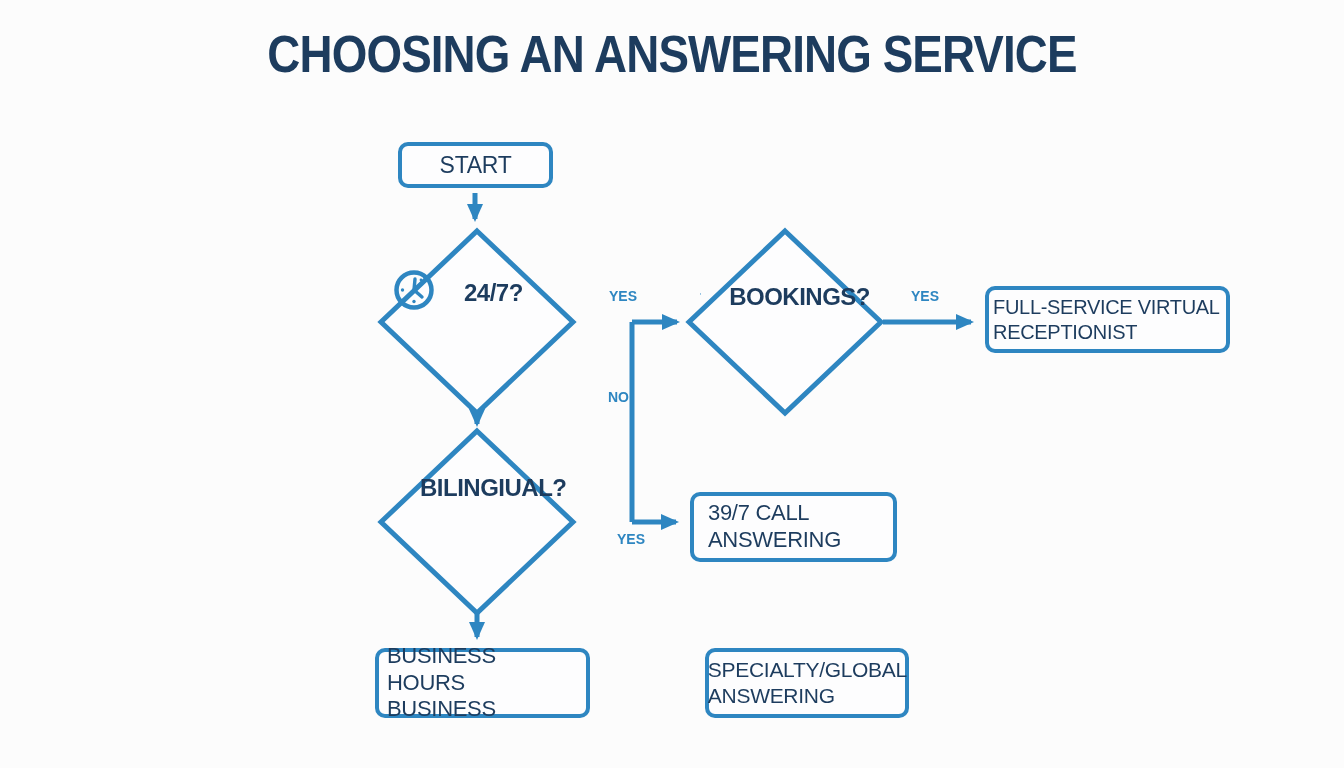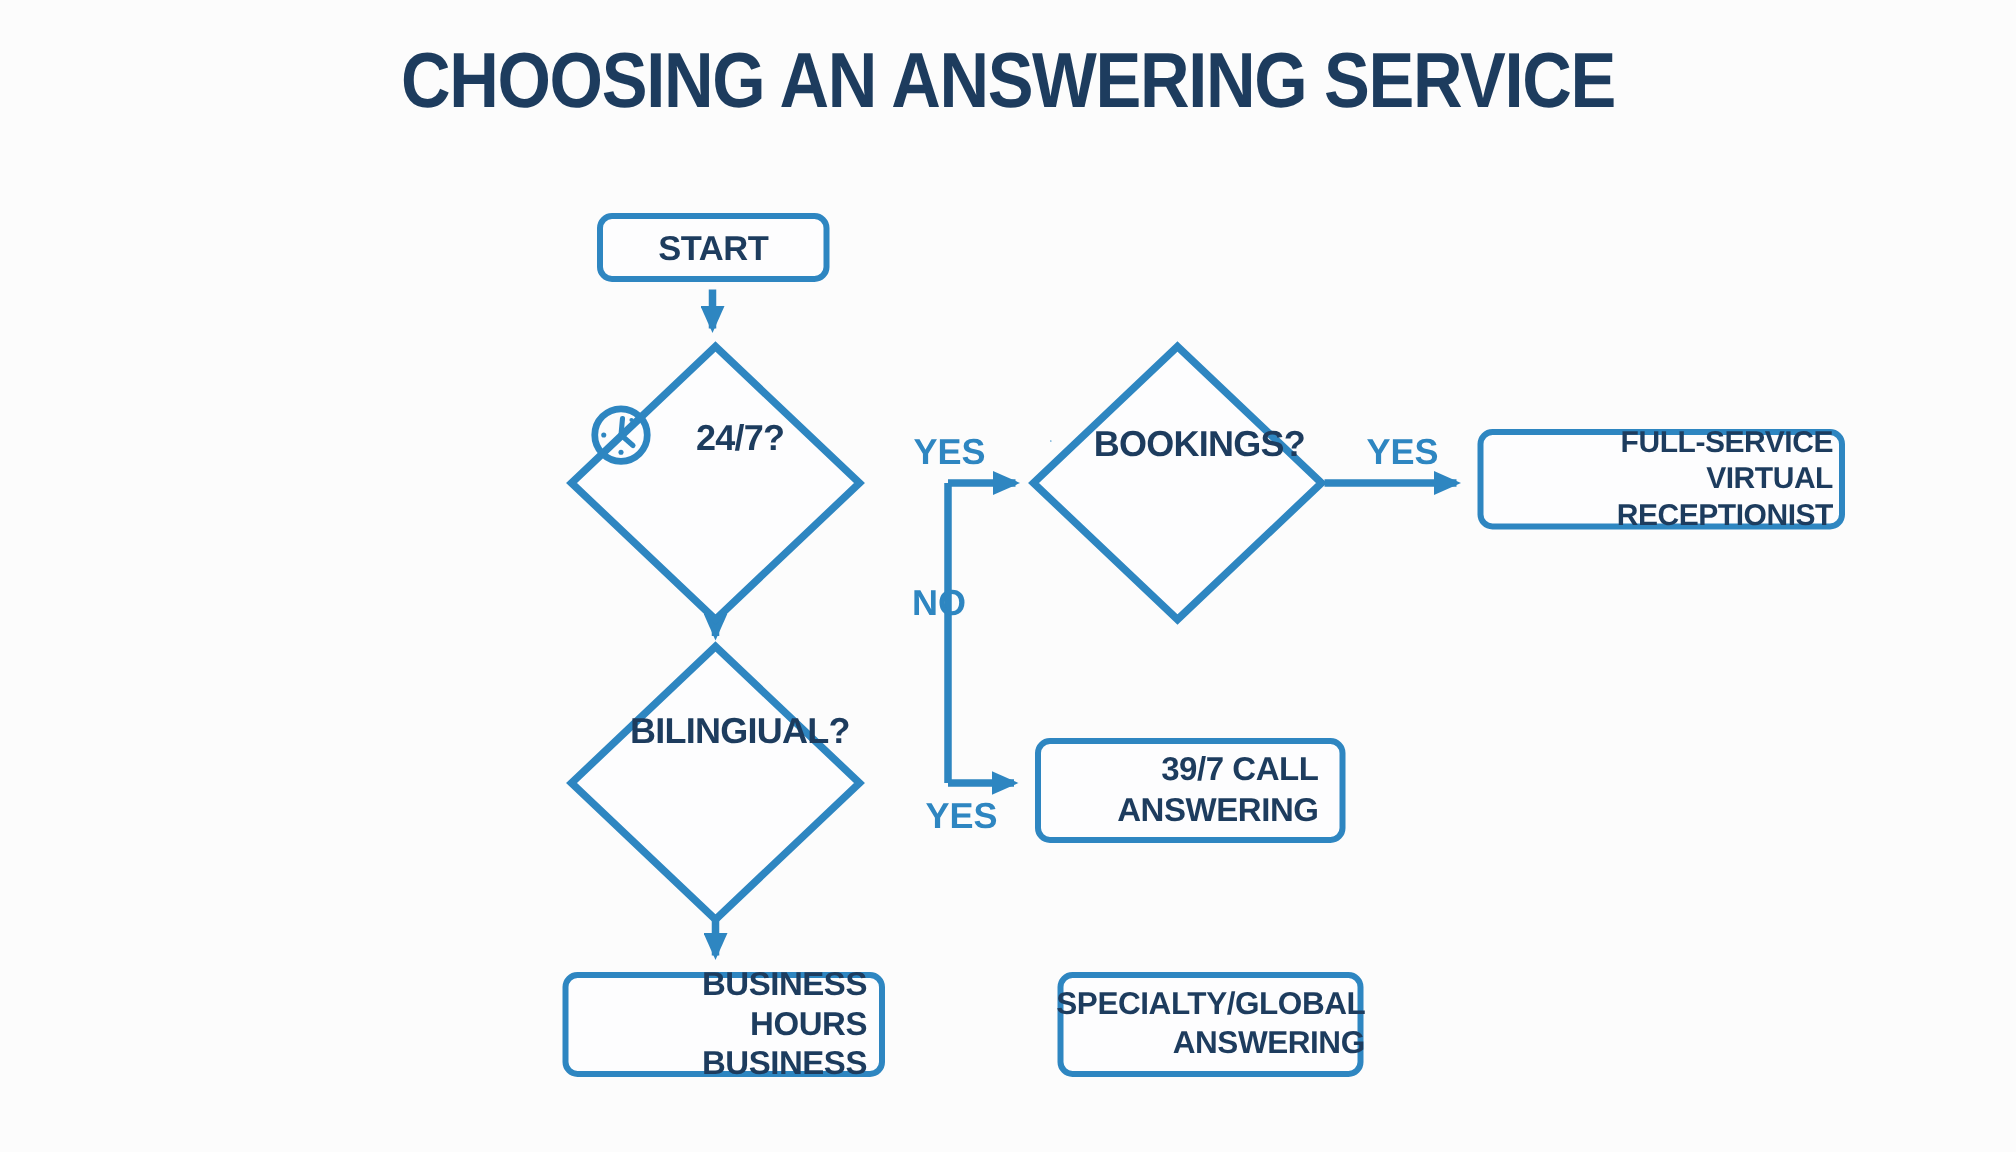--- a/index.html
+++ b/index.html
@@ -32,23 +32,23 @@
   svg.wires .wire{stroke:var(--line-blue);stroke-width:5;fill:none;}
   svg.wires .diamond{stroke:var(--line-blue);stroke-width:5;fill:var(--node-fill);}
   svg.wires .ah{fill:var(--line-blue);}
 
   .box{
     position:absolute;
     border:4px solid var(--line-blue);
     border-radius:10px;
     background:var(--node-fill);
     display:flex;align-items:center;justify-content:center;
-    text-align:right;
+    text-align:left;
     color:var(--text-navy);
-    font-weight:700;
+    font-weight:400;
     line-height:1.22;
     letter-spacing:-0.3px;
   }
   .box-start{left:398px;top:142px;width:155px;height:46px;font-size:23px;}
   .box-full{left:985px;top:286px;width:245px;height:67px;font-size:20px;padding:0 4px;}
   .box-call{left:690px;top:492px;width:207px;height:70px;font-size:22px;padding:0 14px;}
   .box-business{left:375px;top:648px;width:215px;height:70px;font-size:22px;padding:0 8px;}
   .box-specialty{left:705px;top:648px;width:204px;height:70px;font-size:21px;padding:0 6px;}
 
   .diamond-content{
@@ -62,21 +62,21 @@
   .dc-bilingual{left:392px;top:460px;}
   .diamond-label{
     font-weight:700;font-size:24px;letter-spacing:-0.5px;
     margin-top:6px;white-space:nowrap;
   }
   .dc-icon{display:block;}
 
   .edge-label{
     position:absolute;
     color:var(--line-blue);
-    font-weight:700;font-size:24px;letter-spacing:0;
+    font-weight:700;font-size:14px;letter-spacing:0;
     white-space:nowrap;
   }
   .el-yes-top{left:609px;top:288px;}
   .el-no{left:608px;top:389px;text-align:center;}
   .el-yes-bottom{left:617px;top:531px;}
   .el-yes-right{left:911px;top:288px;}
 </style>
 </head>
 <body>
 

